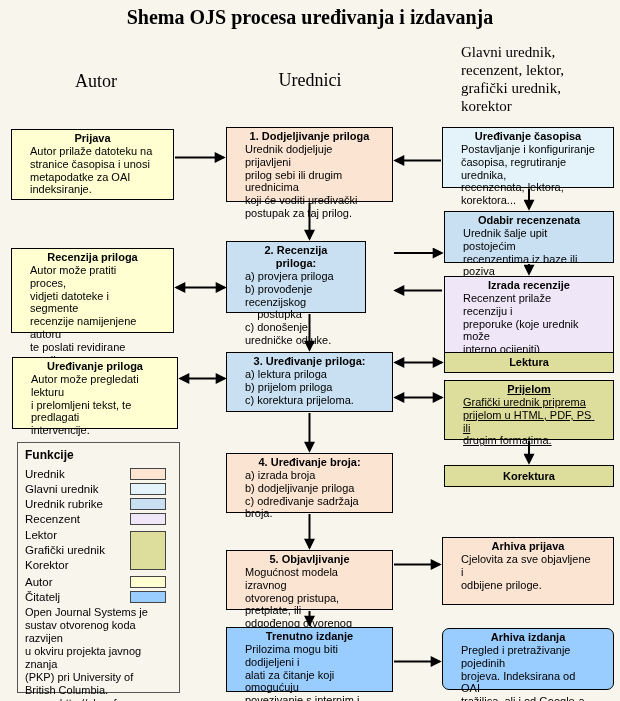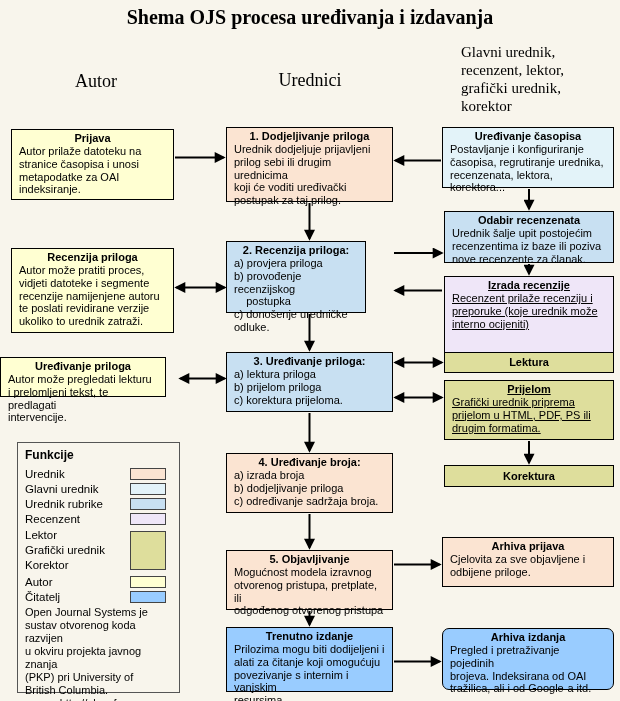--- a/index.html
+++ b/index.html
@@ -8,43 +8,43 @@
     background:#f8f5ec;
     font-family:"Liberation Sans",sans-serif;
     color:#000;overflow:hidden;
   }
   #title{position:absolute;left:0;top:6px;width:620px;text-align:center;
     font-family:"Liberation Serif",serif;font-size:20px;font-weight:bold;}
   .colhead{position:absolute;font-family:"Liberation Serif",serif;font-size:18px;}
   #head-autor{left:36px;top:71px;width:120px;text-align:center;}
   #head-urednici{left:240px;top:70px;width:140px;text-align:center;}
   #head-others{left:461px;top:43px;width:150px;font-size:15px;line-height:18px;white-space:pre-line;text-align:left;}
-  .box{position:absolute;border:1px solid #000;box-sizing:border-box;padding:2px 7px;}
+  .box{position:absolute;border:1px solid #000;box-sizing:border-box;padding:2px 18px;}
   .bt{font-size:11px;font-weight:bold;text-align:center;line-height:13px;}
   .bb{font-size:11px;line-height:12.8px;white-space:pre-wrap;}
   .titleonly{display:flex;align-items:center;justify-content:center;padding:0;}
   
   #b-prijava{left:11px;top:129px;width:163px;height:71px;}
   #b-recenzija-priloga{left:11px;top:248px;width:163px;height:85px;}
-  #b-uredjivanje-priloga{left:0;top:357px;width:166px;height:40px;}
+  #b-uredjivanje-priloga{left:12px;top:357px;width:166px;height:72px;}
   
   #b-s1{left:226px;top:127px;width:167px;height:75px;}
   #b-s2{left:226px;top:241px;width:140px;height:72px;}
   #b-s3{left:226px;top:352px;width:167px;height:60px;}
   #b-s4{left:226px;top:453px;width:167px;height:60px;}
   #b-s5{left:226px;top:550px;width:167px;height:60px;}
   #b-s6{left:226px;top:627px;width:167px;height:65px;}
   
   #b-uc{left:442px;top:127px;width:172px;height:61px;}
   #b-odabir{left:444px;top:211px;width:170px;height:52px;}
-  #b-izrada{left:444px;top:276px;width:170px;height:80px;text-decoration:underline;}
+  #b-izrada{left:444px;top:276px;width:170px;height:80px;}
   #b-lektura{left:444px;top:352px;width:170px;height:21px;}
   #b-prijelom{left:444px;top:380px;width:170px;height:60px;text-decoration:underline;}
   #b-korektura{left:444px;top:465px;width:170px;height:22px;}
-  #b-ap{left:442px;top:537px;width:172px;height:50px;}
+  #b-ap{left:442px;top:537px;width:172px;height:68px;}
   #b-ai{left:442px;top:628px;width:172px;height:62px;}
   
   #legend{position:absolute;left:17px;top:442px;width:163px;height:251px;
     border:1px solid #555;box-sizing:border-box;background:#f8f5ec;padding:5px 7px 4px 7px;}
   #legend .lt{font-size:12px;font-weight:bold;margin-bottom:6px;}
   .lrow{display:flex;align-items:center;justify-content:space-between;height:12px;margin-bottom:3px;}
   .llabel{font-size:11.5px;line-height:12px;white-space:nowrap;}
   .lswatch{width:34px;height:10px;border:1px solid #444;flex:0 0 auto;margin-right:6px;}
   .lgroup{display:flex;align-items:center;justify-content:space-between;margin-bottom:3px;}
   .glabels div{font-size:11.5px;line-height:15px;white-space:nowrap;}

